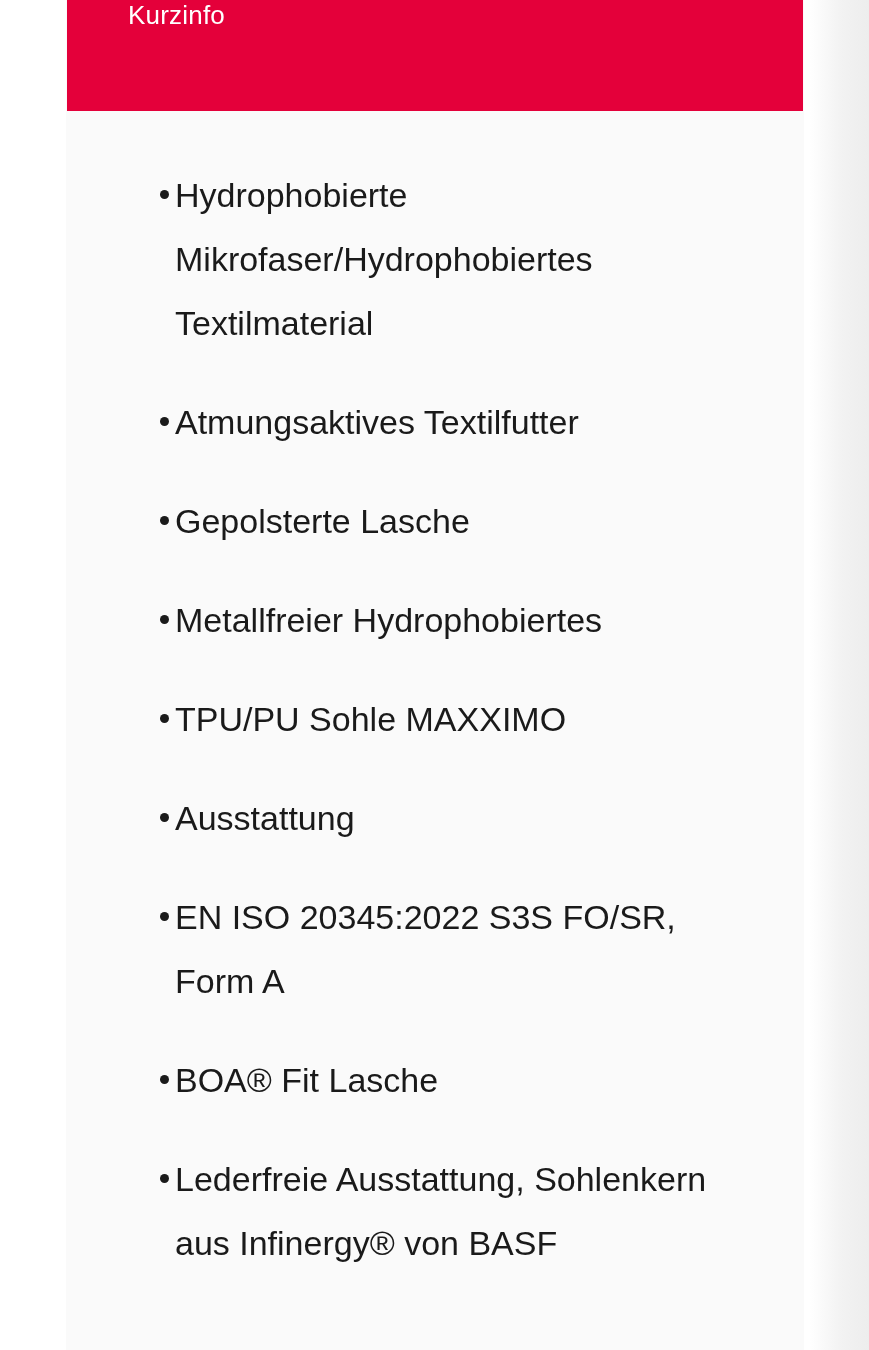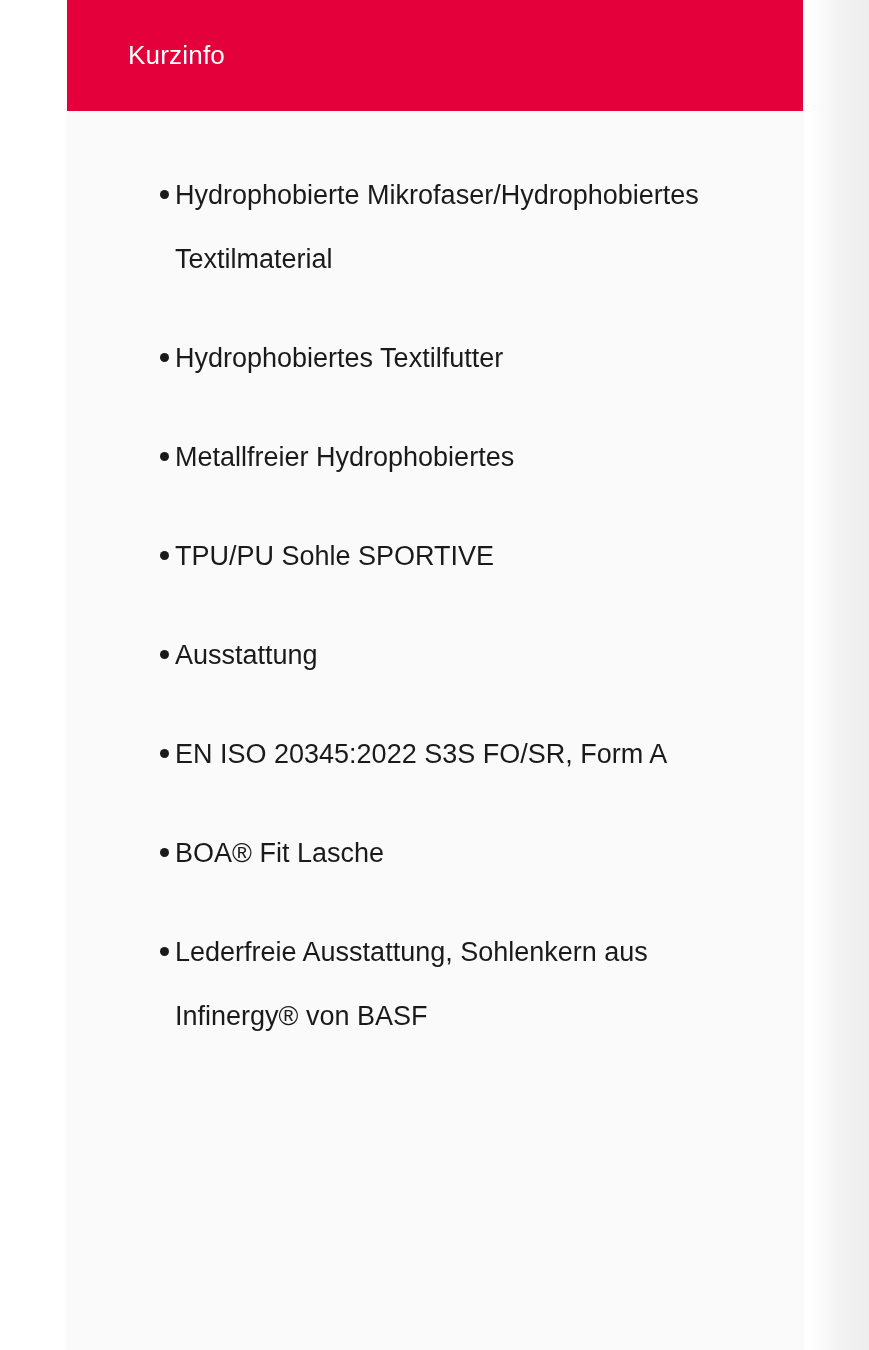--- a/index.html
+++ b/index.html
@@ -39,21 +39,20 @@
     height: 1350px;
     background: #fafafa;
     box-shadow: 0 0 0 1px rgba(0,0,0,0.02);
     overflow: hidden;
   }
 
   .card-header {
     height: 111px;
     background: #e4003a;
     display: flex;
-    align-items: center;
     padding-left: 61px;
     box-sizing: border-box;
   }
 
   .card-header-title {
     color: #ffffff;
     font-size: 26px;
     font-weight: 400;
     letter-spacing: 0.2px;
     line-height: 1.2;
@@ -69,21 +68,21 @@
     list-style: none;
     margin: 0;
     padding: 0;
   }
 
   ul.feature-list li {
     position: relative;
     padding-left: 68px;
     margin-bottom: 35px;
     color: #1a1a1a;
-    font-size: 27px;
+    font-size: 34px;
     line-height: 64px;
     font-weight: 400;
     max-width: 560px;
   }
 
   ul.feature-list li::before {
     content: "";
     position: absolute;
     left: 53px;
     top: 27px;
@@ -102,23 +101,24 @@
 
   <div class="card">
 
     <div class="card-header">
       <span class="card-header-title">Kurzinfo</span>
     </div>
 
     <div class="card-body">
       <ul class="feature-list">
         <li>Hydrophobierte Mikrofaser/Hydrophobiertes Textilmaterial</li>
-        <li>Hydrophobiertes Textilfutter</li>
+        <li>Atmungsaktives Textilfutter</li>
+        <li>Gepolsterte Lasche</li>
         <li>Metallfreier Hydrophobiertes</li>
-        <li>TPU/PU Sohle SPORTIVE</li>
+        <li>TPU/PU Sohle MAXXIMO</li>
         <li>Ausstattung</li>
         <li>EN ISO 20345:2022 S3S FO/SR, Form A</li>
         <li>BOA® Fit Lasche</li>
         <li>Lederfreie Ausstattung, Sohlenkern aus Infinergy® von BASF</li>
       </ul>
     </div>
 
   </div>
 </div>
 

